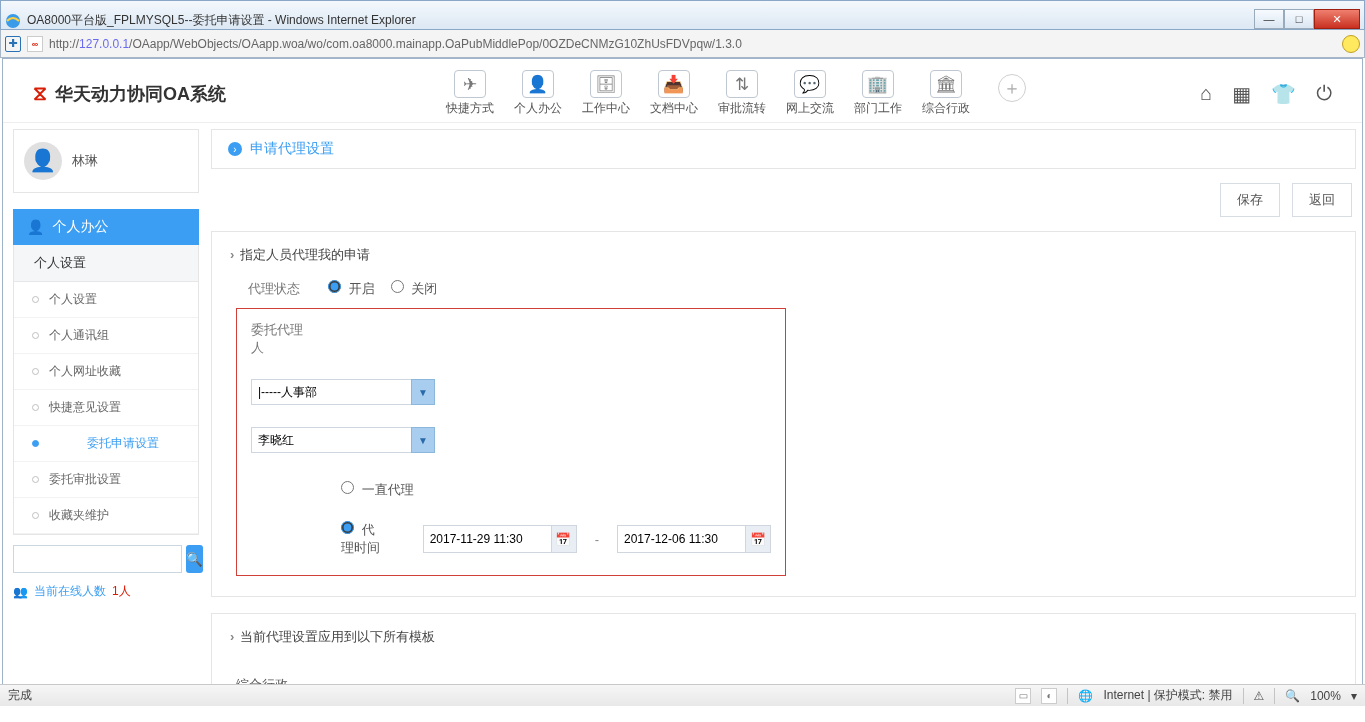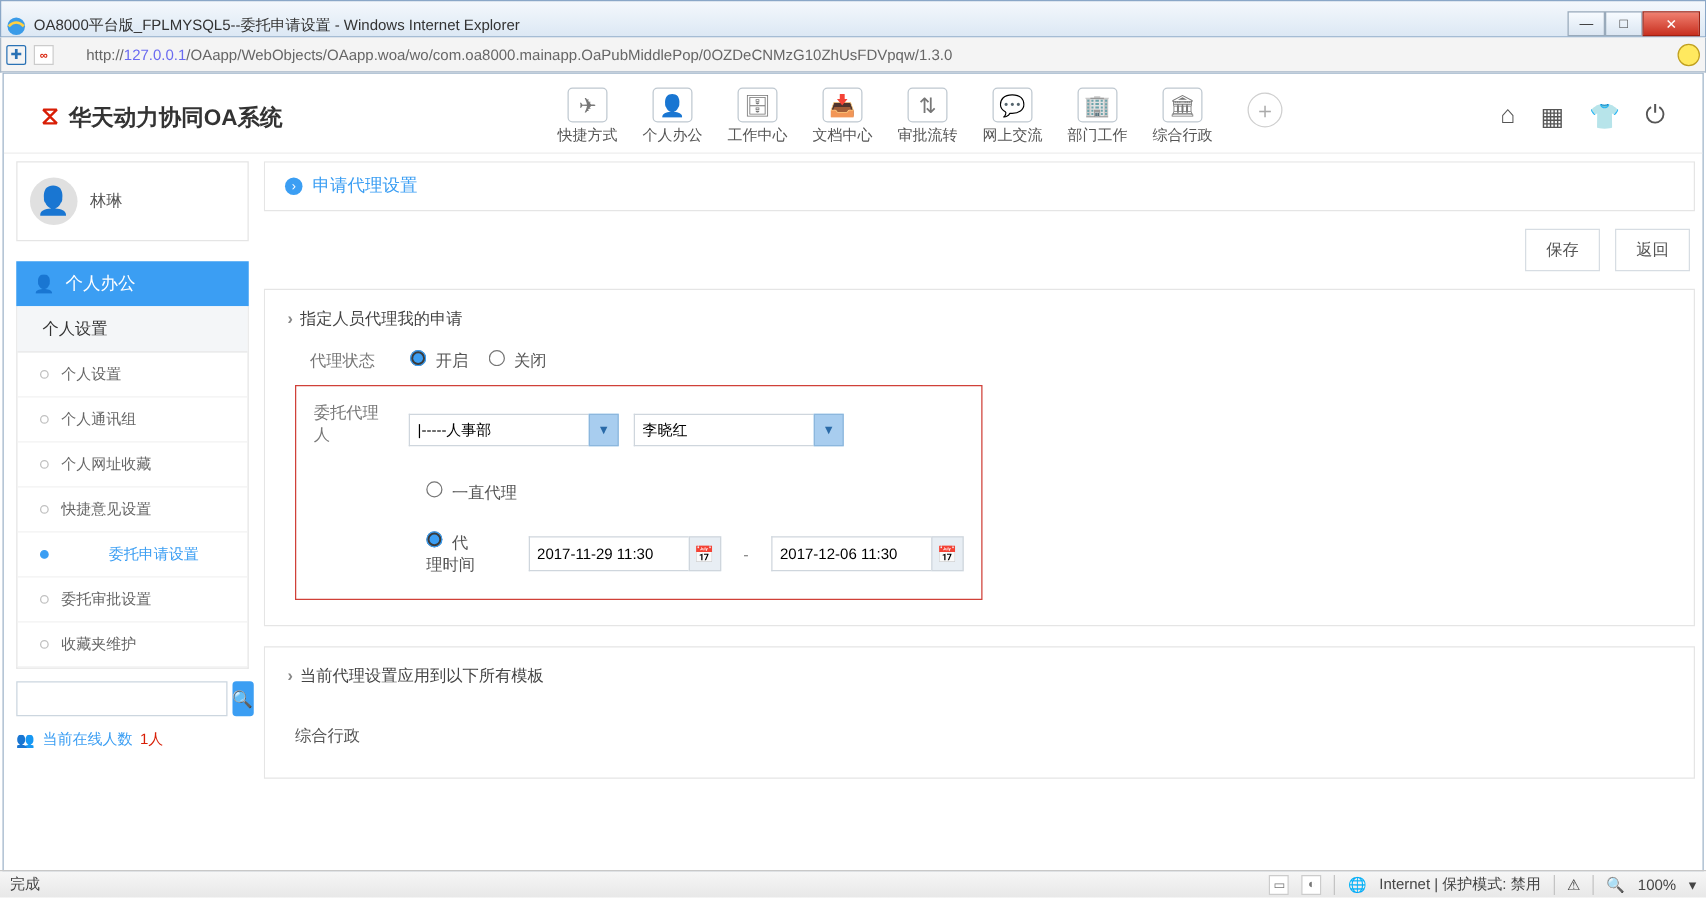--- a/index.html
+++ b/index.html
@@ -9,21 +9,21 @@
 .window-chrome { height: 30px; background: linear-gradient(#f4f8fc, #dce8f4); border: 1px solid #8aa7c7; display: flex; align-items: flex-end; padding: 0 4px; font-size: 12px; color: #333; }
 .window-chrome .ie-icon { width: 16px; height: 16px; margin-right: 6px; }
 .win-btns { margin-left: auto; display: flex; gap: 0; }
 .win-btn { width: 30px; height: 20px; display: flex; align-items: center; justify-content: center; border: 1px solid #9ab; background: linear-gradient(#f7fbff,#dbe6f2); font-size: 11px; cursor: pointer; }
 .win-btn.close { width: 46px; background: linear-gradient(#f08070,#c83020); color: #fff; border-color: #a02010; }
 
 
 .address-bar { height: 28px; border: 1px solid #a7b7c7; border-top: none; display: flex; align-items: center; padding: 0 4px; gap: 6px; background: #f4f4f4; font-size: 12px; color: #555; }
 .shield-icon { width: 16px; height: 16px; border: 1px solid #2a72b5; border-radius: 2px; display: flex; align-items: center; justify-content: center; color: #2a72b5; font-size: 11px; }
 .oa-favicon { width: 16px; height: 16px; background: #fff; border: 1px solid #ccc; color: #d81e06; display: flex; align-items: center; justify-content: center; font-weight: bold; font-size: 9px; }
-.url-text { color: #666; margin-left: 20px; }
+.url-text { color: #666; }
 .url-text .host { color: #6a6af0; }
 .addr-end { margin-left: auto; width: 18px; height: 18px; border-radius: 50%; background: #ffe95f; border: 1px solid #c0a020; }
 
 
 .viewport { position: absolute; top: 58px; left: 2px; right: 2px; bottom: 24px; border: 1px solid #9fb4c9; background: #fff; overflow: hidden; }
 
 
 .topnav { height: 64px; padding: 6px 30px 0 30px; display: flex; align-items: center; border-bottom: 1px solid #eee; }
 .logo-area { display: flex; align-items: center; gap: 8px; font-size: 18px; font-weight: bold; color: #333; }
 .logo-mark { color: #d81e06; font-size: 20px; }
@@ -60,32 +60,32 @@
 .btn-row { display: flex; justify-content: flex-end; gap: 12px; margin: 14px 4px 14px 0; }
 .btn { border: 1px solid #d7dde3; padding: 7px 16px; font-size: 13px; background: #fff; cursor: pointer; color:#555; }
 .section { border: 1px solid #e5e5e5; margin-bottom: 16px; padding: 14px 18px 20px 18px; font-size: 13px; color: #555; }
 .sec-title { font-weight: normal; color: #444; margin-bottom: 16px; }
 .sec-title::before { content: "› "; color:#888; font-weight:bold; margin-right:2px;}
 .form-row { display: flex; align-items: center; gap: 16px; margin: 10px 0 10px 18px; }
 .form-label { width: 64px; color: #777; }
 input[type=radio] { accent-color: #3b9ef3; margin-right: 4px; }
 .red-box { border: 1px solid #d04038; padding: 12px 14px 18px 14px; margin-left: 6px; margin-top: 8px; width: 550px; }
 .combo { display: flex; height: 26px; }
-.combo input { border: 1px solid #cfd6dd; width: 144px; padding: 0 6px; font-size: 12px; border-right: none; }
+.combo input { border: 1px solid #cfd6dd; width: 160px; padding: 0 6px; font-size: 12px; border-right: none; }
 .combo .dd { width: 24px; background: #a8cdef; border: 1px solid #8cb7dd; display:flex; align-items:center; justify-content:center; color:#2a6aa8; font-size:10px; cursor:pointer; }
-.inline-gap { display:flex; gap:12px; align-items:flex-end; }
+.inline-gap { display:flex; gap:22px; align-items:flex-start;flex-direction:column; }
 .sub-indent { margin-left: 90px; display:flex; align-items:center; gap:10px; margin-top: 28px; }
 .date-box { display:flex; align-items:center; height: 28px; }
 .date-box input { border:1px solid #cfd6dd; height:100%; width:128px; padding:0 6px; font-size:12px; border-right:none;}
 .date-box .cal { width:26px; height:100%; background:#e8eef4; border:1px solid #cfd6dd; display:flex; align-items:center; justify-content:center; cursor:pointer; color:#556; font-size:13px;}
 .sep { margin: 0 8px; color: #888; }
 .template-item { padding: 14px 6px 4px 6px; font-size: 13px; color: #555; }
 
 
-.statusbar { position: absolute; bottom: 4px; left: 0; right: 0; height: 22px; background: linear-gradient(#f6f6f6,#e8e8e8); border-top: 1px solid #c8c8c8; font-size: 12px; display: flex; align-items: center; padding: 0 8px; color:#444;}
+.statusbar { position: absolute; bottom: 16px; left: 0; right: 0; height: 22px; background: linear-gradient(#f6f6f6,#e8e8e8); border-top: 1px solid #c8c8c8; font-size: 12px; display: flex; align-items: center; padding: 0 8px; color:#444;}
 .statusbar .right-tools { margin-left: auto; display:flex; align-items:center; gap:10px; }
 .sb-icon { width:16px; height:16px; display:inline-flex; align-items:center; justify-content:center; border:1px solid #ccc; font-size:10px; color:#777; background:#fff; }
 .sb-sep { width:1px; height:16px; background:#c4c4c4; }
 
 
 ::-webkit-scrollbar { width: 14px; }
 ::-webkit-scrollbar-thumb { background: #c7d0d9; border: 1px solid #a7b3bf; }
 ::-webkit-scrollbar-track { background: #f0f2f4; }
 </style>
 </head>

